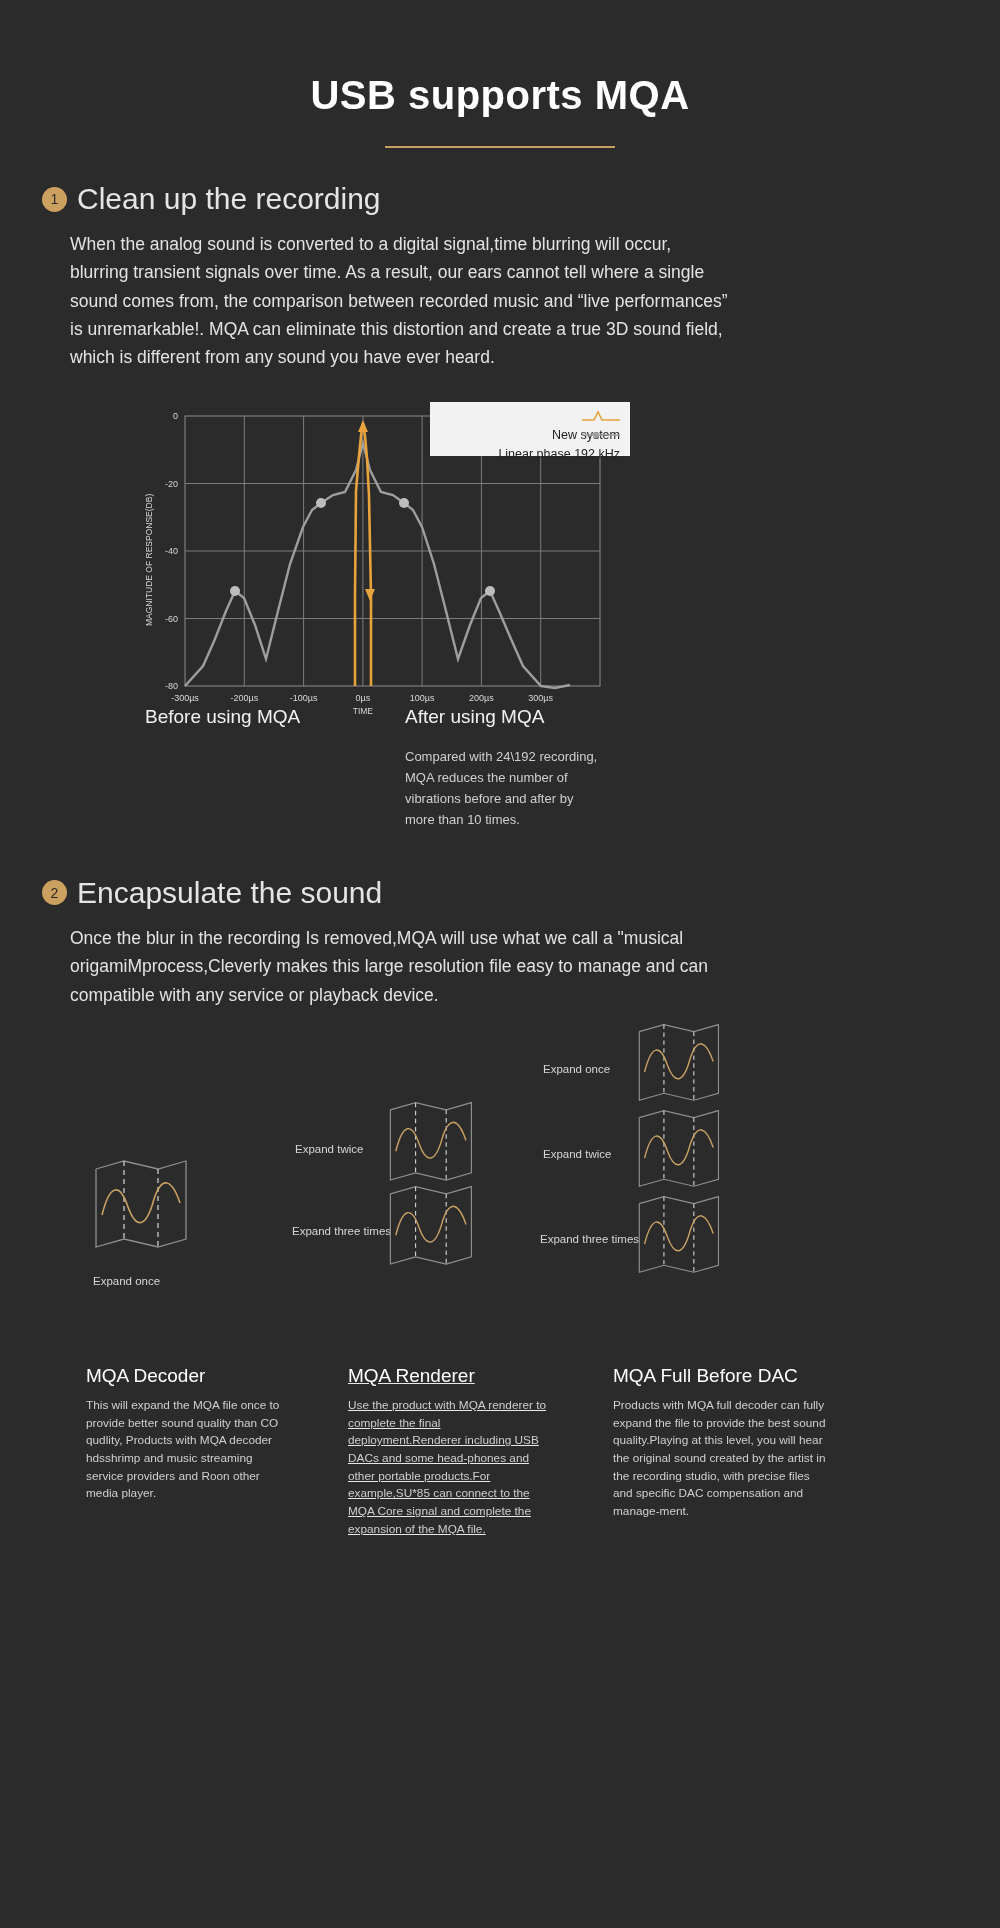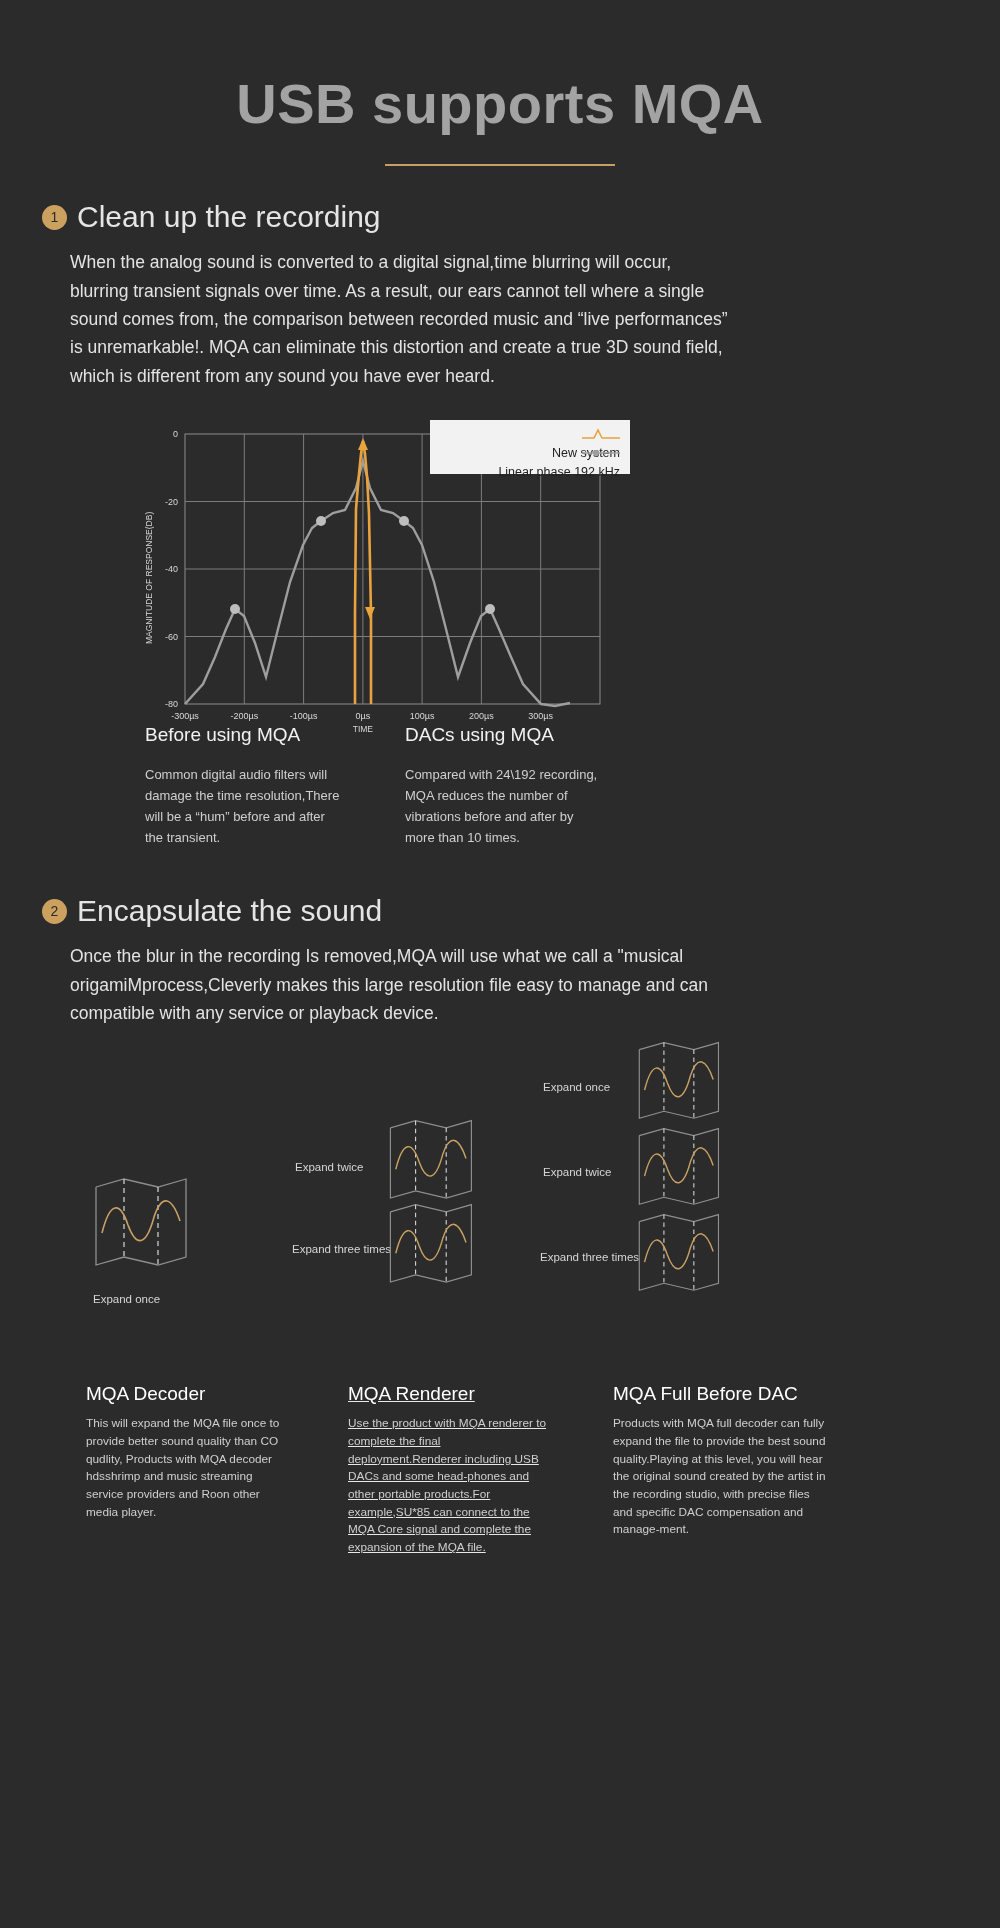--- a/index.html
+++ b/index.html
@@ -21,24 +21,24 @@
     background: #2b2b2b;
     position: relative;
   }
 
   
   .header {
     padding-top: 72px;
     text-align: center;
   }
   .title {
-    font-size: 56px;
+    font-size: 40px;
     font-weight: bold;
     letter-spacing: 0.5px;
-    color: #a3a3a3;
+    color: #ffffff;
     line-height: 1.15;
   }
   .subtitle {
     margin-top: 22px;
     font-size: 27px;
     color: #f0f0f0;
     font-weight: normal;
   }
   .rule {
     width: 230px;
@@ -278,24 +278,23 @@
             </svg>
         </span>
         <span>Linear phase 192 kHz</span>
       </div>
     </div>
   </div>
 
   <div class="ba-row">
     <div class="ba-col">
       <div class="ba-title">Before using MQA</div>
-      <div class="ba-text">Common digital audio filters will damage the time resolution,There will be a  “hum”  before and after the transient.</div>
     </div>
     <div class="ba-col right">
-      <div class="ba-title">DACs using MQA</div>
+      <div class="ba-title">After using MQA</div>
       <div class="ba-text">Compared with 24\192 recording, MQA reduces the number of vibrations before and after by more than 10 times.</div>
     </div>
   </div>
 
   <div class="section" style="margin-top:46px;">
     <div class="section-head">
       <div class="badge">2</div>
       <div class="section-title">Encapsulate the sound</div>
     </div>
     <div class="body-text">Once the blur in the recording Is removed,MQA will use what we call a "musical origamiMprocess,Cleverly makes this large resolution file easy to manage and can compatible with any service or playback device.</div>

